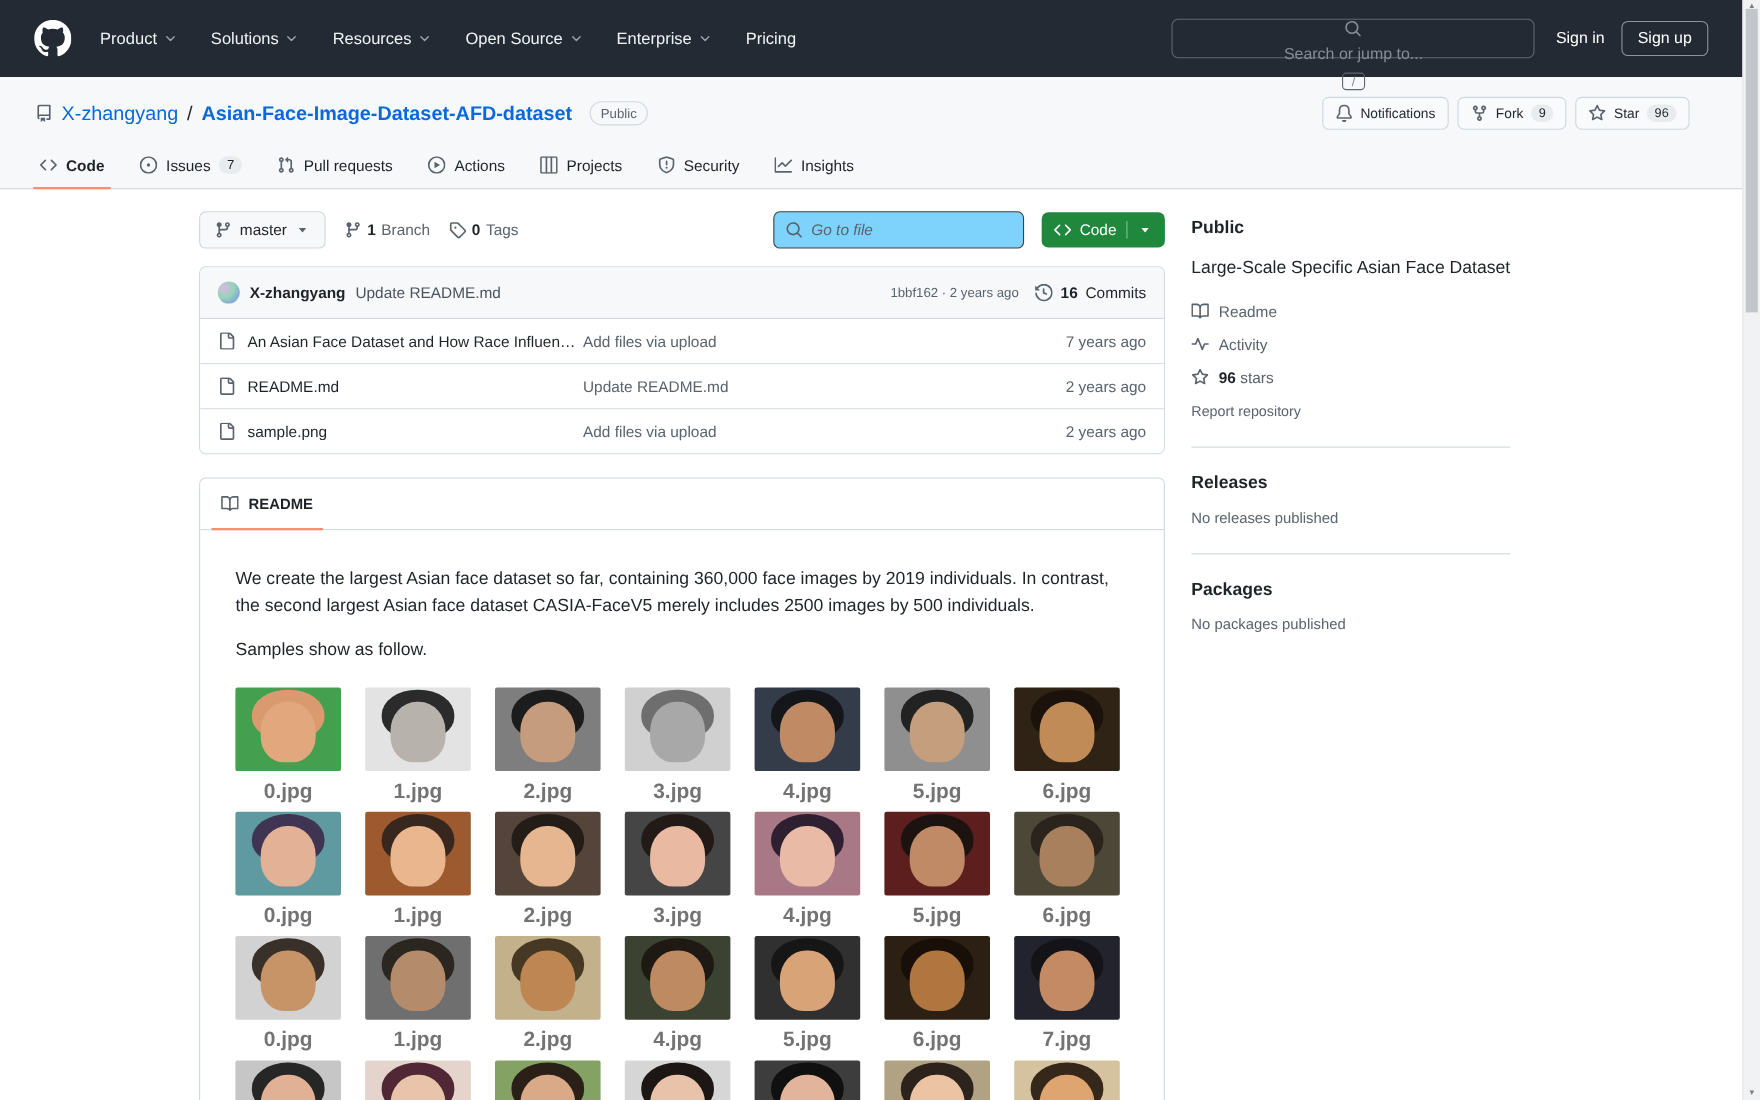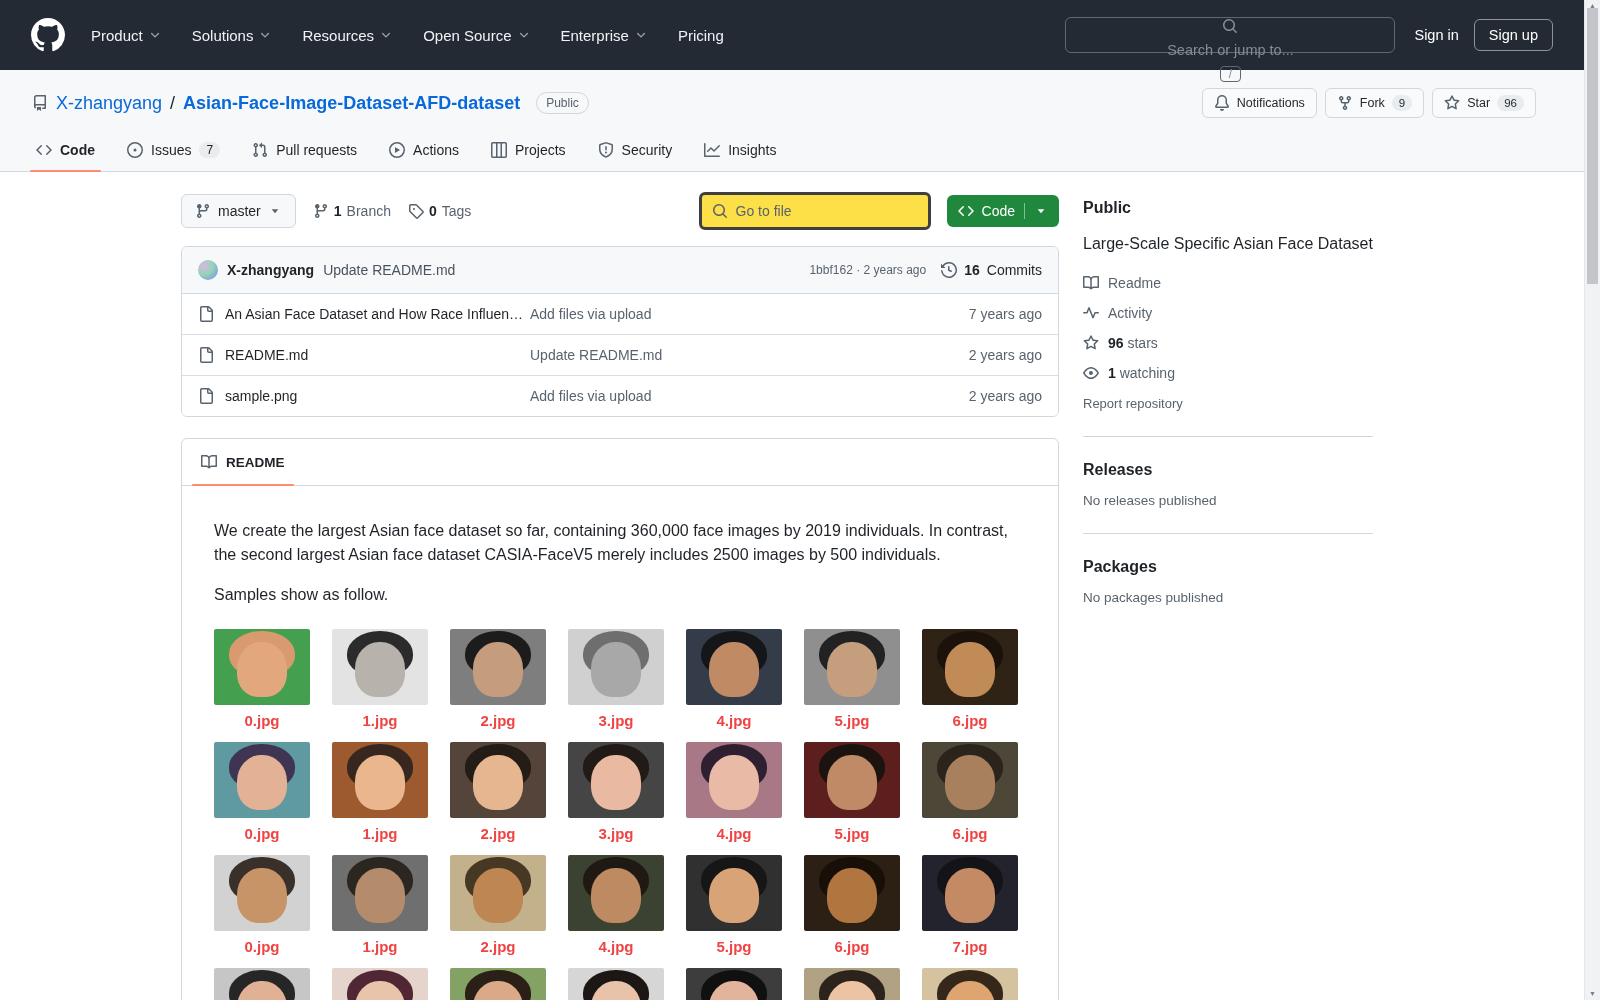--- a/index.html
+++ b/index.html
@@ -57,21 +57,21 @@
   .primary{width:878px;flex:none;}
   .sidecol{width:290px;margin-left:24px;flex:none;}
 
   
   .toolbar{display:flex;align-items:center;margin-top:20px;}
   .branch-btn{display:flex;align-items:center;gap:7px;height:32px;padding:0 13px;background:#f6f8fa;border:1px solid #d0d7de;border-radius:6px;font-size:14px;font-weight:500;cursor:pointer;}
   .branch-btn .ico,.branch-btn .caret{color:#59636e;}
   .branch-meta{display:flex;align-items:center;gap:5px;margin-left:17px;font-size:14px;color:#59636e;cursor:pointer;}
   .branch-meta .ico{color:#59636e;}
   .branch-meta b{color:#1f2328;font-weight:700;}
-  .goto-box{margin-left:auto;width:206px;height:32px;border:3px solid #404040;border-radius:6px;background:#fde047;display:flex;align-items:center;gap:8px;padding:0 10px;color:#59636e;font-size:14px;cursor:text;}
+  .goto-box{margin-left:auto;width:206px;height:32px;border:1px solid #404040;border-radius:6px;background:#7dd3fc;display:flex;align-items:center;gap:8px;padding:0 10px;color:#59636e;font-size:14px;cursor:text;font-style:italic;}
   .code-btn{margin-left:16px;height:32px;display:flex;align-items:center;gap:8px;background:#1f883d;color:#fff;border-radius:6px;padding:0 11px;font-size:14px;font-weight:500;cursor:pointer;}
   .code-btn .vdiv{width:1px;height:16px;background:rgba(255,255,255,.45);margin:0 1px;}
 
   
   .files-box{margin-top:16px;border:1px solid #d0d7de;border-radius:6px;overflow:hidden;}
   .commit-row{display:flex;align-items:center;gap:9px;height:46px;background:#f6f8fa;padding:0 16px;border-bottom:1px solid #d0d7de;}
   .avatar{width:20px;height:20px;border-radius:50%;flex:none;background:radial-gradient(circle at 30% 30%,#dcb7e2,#93d4b8 45%,#83abd9 72%,#e8d9a2);}
   .commit-author{font-size:14px;font-weight:700;cursor:pointer;}
   .commit-msg{font-size:14px;color:#4a535d;cursor:pointer;}
   .commit-right{margin-left:auto;display:flex;align-items:center;gap:15px;}
@@ -93,21 +93,21 @@
   .readme-tab .ico{color:#59636e;}
   .readme-tab::after{content:"";position:absolute;left:0;right:0;bottom:-1px;height:2px;border-radius:3px;background:#fd8c73;}
   .readme-body{padding:33px 40px 0 32px;font-size:16px;line-height:1.5;}
   .readme-body p{margin:0 0 16px;}
   .gallery{margin-top:22px;}
   .face-row{display:flex;gap:22px;margin-bottom:17px;}
   .face-cell{width:96px;text-align:center;}
   .face-img{width:96px;height:76px;position:relative;overflow:hidden;border-radius:2px;}
   .face-img .hair{position:absolute;top:3%;left:16%;width:68%;height:60%;border-radius:50% 50% 46% 46%;}
   .face-img .skin{position:absolute;top:17%;left:24%;width:52%;height:72%;border-radius:48% 48% 42% 42%;}
-  .face-label{margin-top:5px;font-size:15px;font-weight:700;color:#ef4444;height:15px;}
+  .face-label{margin-top:5px;font-size:19px;font-weight:700;color:#737373;height:15px;}
 
   
   .about-h{margin-top:27px;font-size:16px;font-weight:700;}
   .about-desc{margin-top:15px;font-size:16px;line-height:1.45;}
   .about-list{margin-top:13px;}
   .about-item{display:flex;align-items:center;gap:9px;height:30px;font-size:14px;color:#59636e;cursor:pointer;}
   .about-item .ico{color:#59636e;}
   .about-item b{color:#1f2328;font-weight:700;}
   .report-link{margin-top:8px;font-size:13px;color:#59636e;cursor:pointer;}
   .side-divider{height:1px;background:#d0d7de;margin-top:25px;}
@@ -710,28 +710,20 @@
         <span>Activity</span>
       </div>
       <div class="about-item">
         <span class="ico">
             <svg width="16" height="16">
               <use href="#i-star"></use>
             </svg>
           </span>
         <span><b>96</b> <span>stars</span></span>
       </div>
-      <div class="about-item">
-        <span class="ico">
-            <svg width="16" height="16">
-              <use href="#i-eye"></use>
-            </svg>
-          </span>
-        <span><b>1</b> <span>watching</span></span>
-      </div>
     </div>
     <div class="report-link">Report repository</div>
     <div class="side-divider"></div>
     <div class="section-h">Releases</div>
     <div class="section-empty">No releases published</div>
     <div class="side-divider"></div>
     <div class="section-h">Packages</div>
     <div class="section-empty">No packages published</div>
   </aside>
 </div>

